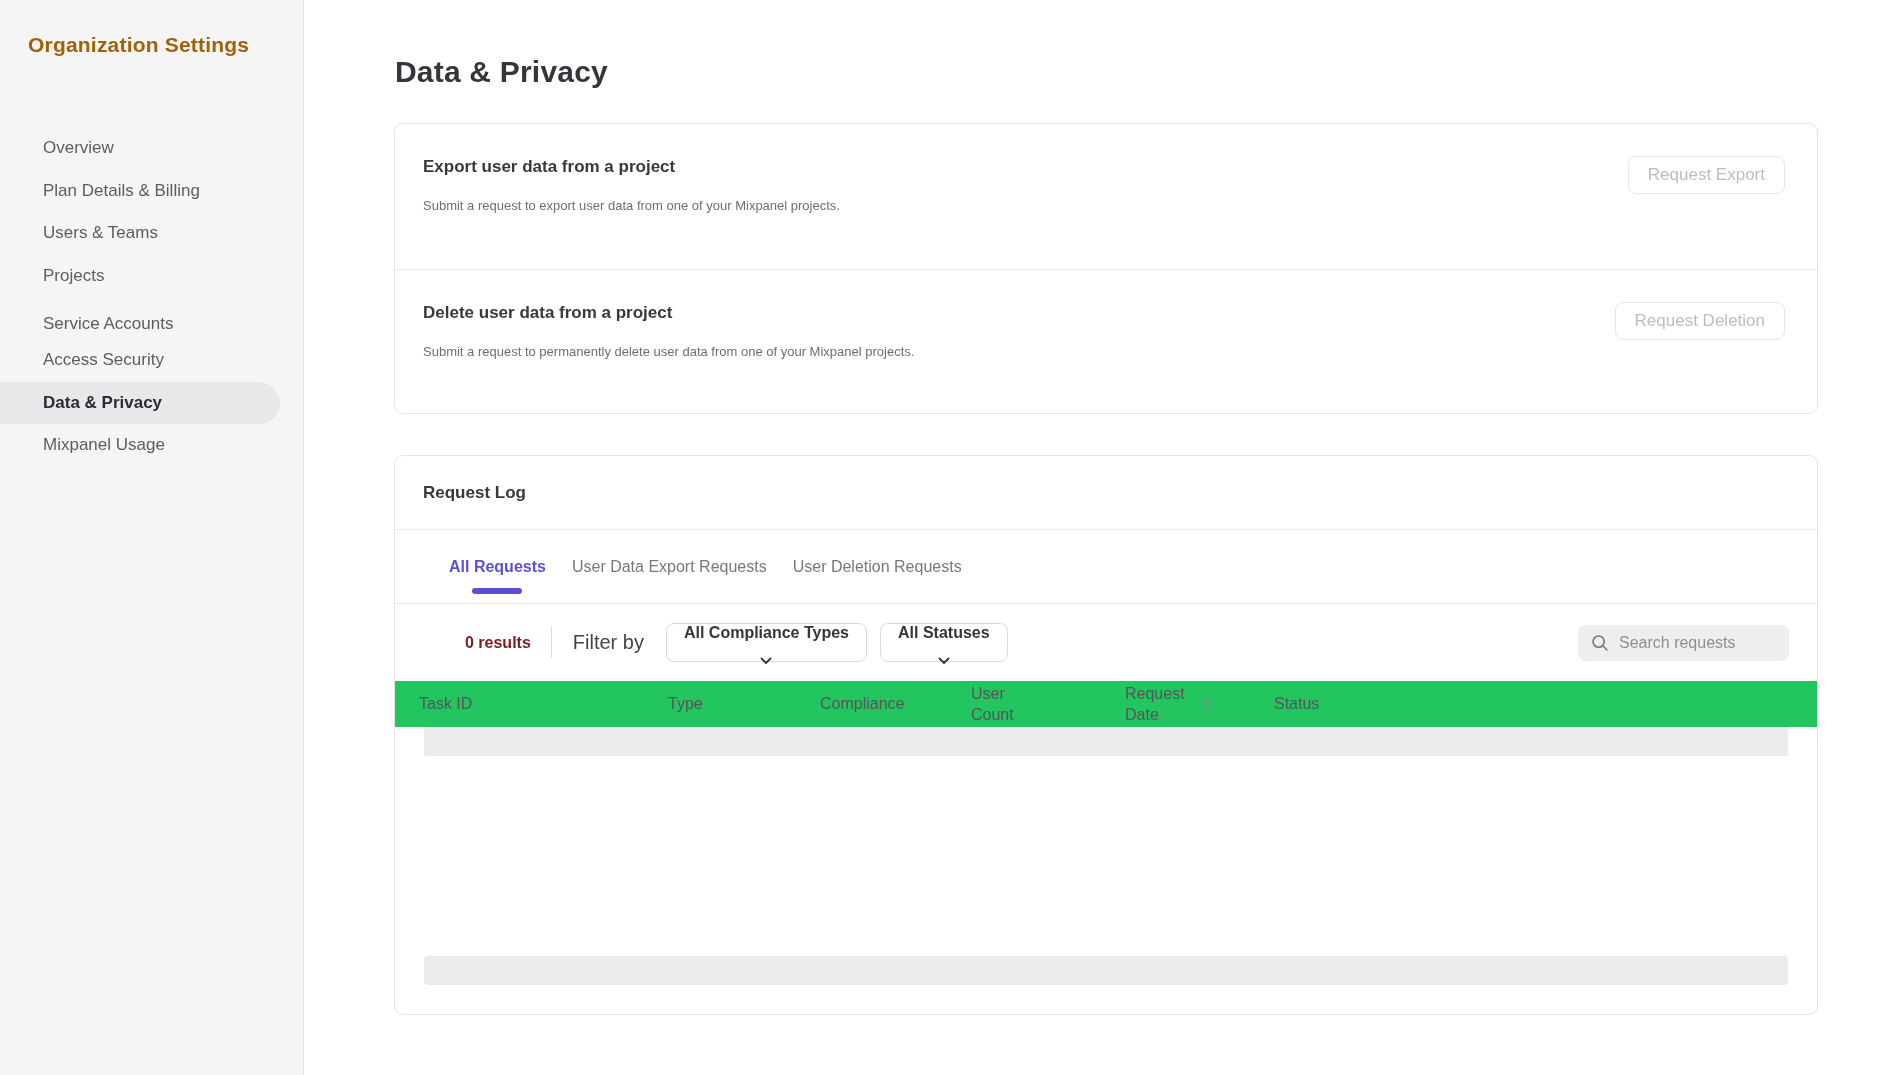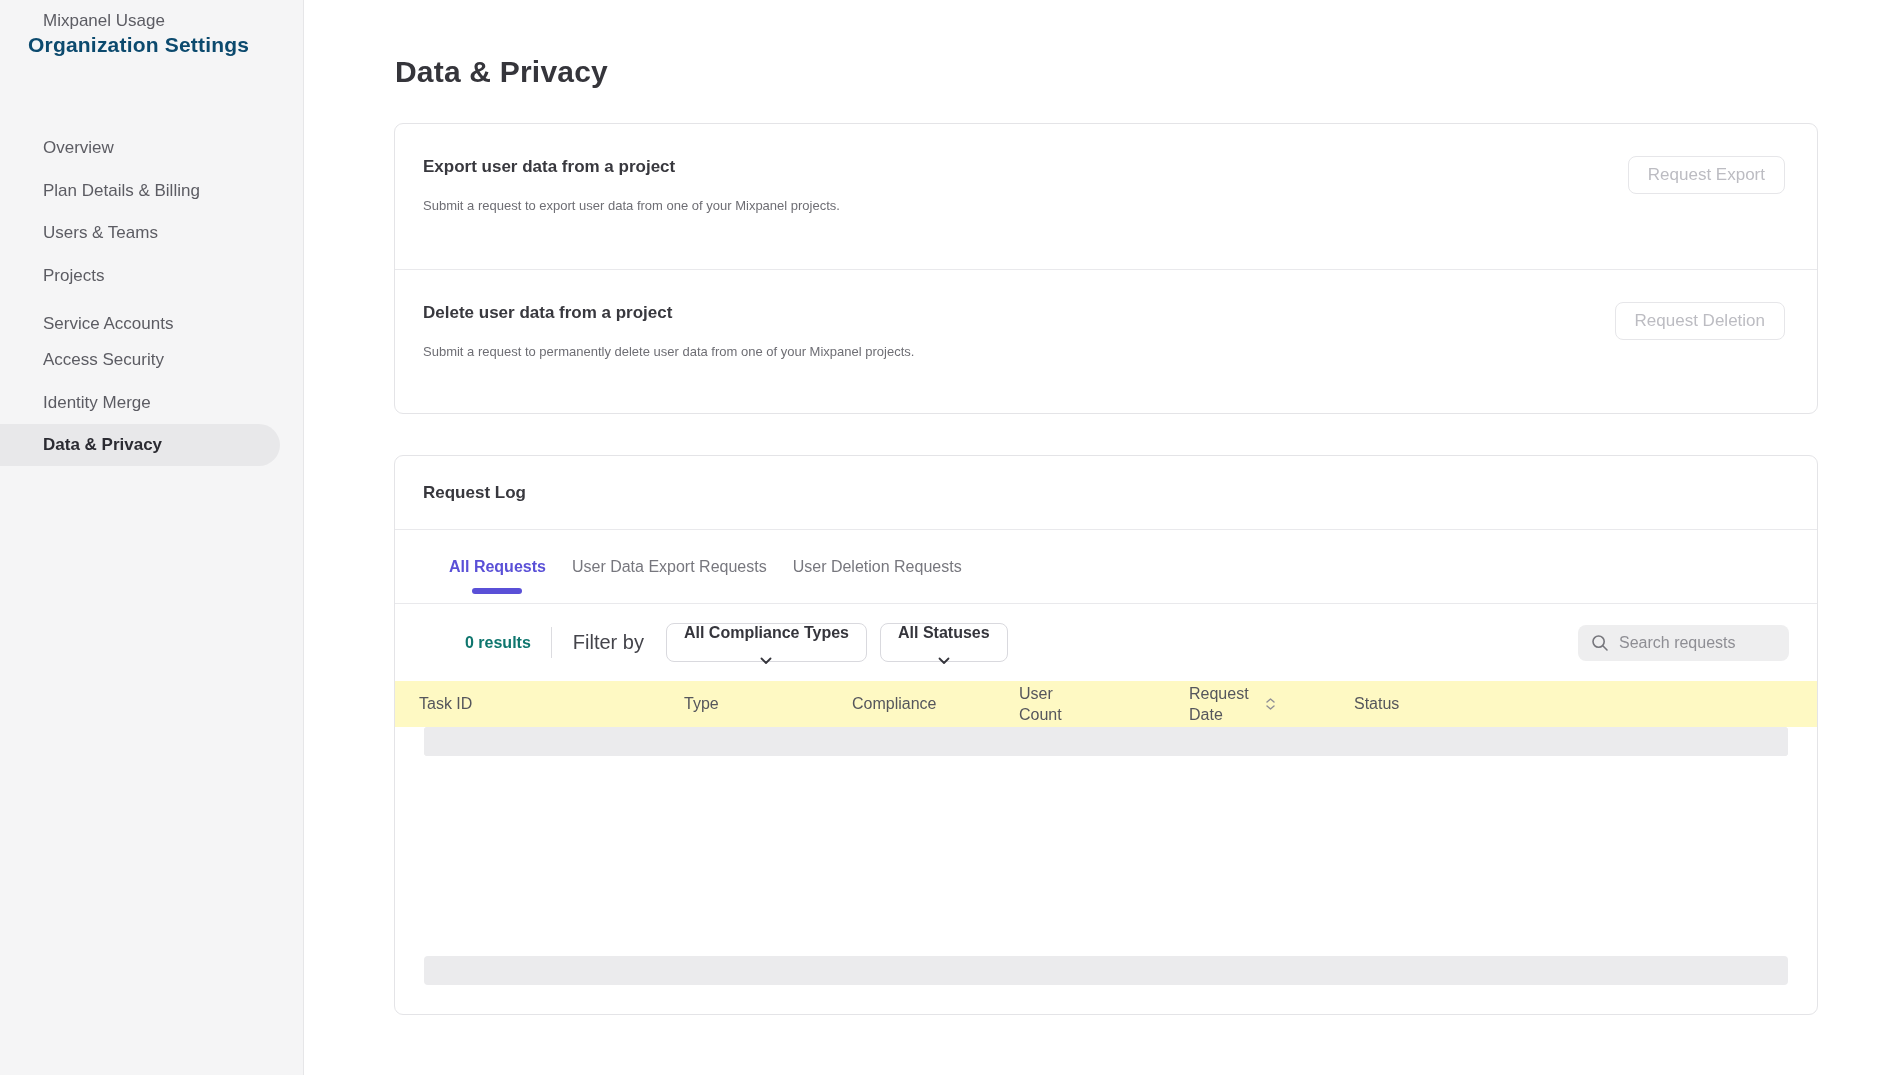--- a/index.html
+++ b/index.html
@@ -12,21 +12,21 @@
     overflow: hidden;
   }
 
   
   .sidebar {
     position: absolute; left: 0; top: 0; width: 304px; height: 1075px;
     background: #f5f5f6; border-right: 1px solid #e6e6e8;
   }
   .sidebar-title {
     position: absolute; left: 28px; top: 33px;
-    font-size: 21px; font-weight: 700; color: #0c4a6e; letter-spacing: .2px;
+    font-size: 21px; font-weight: 700; color: #a16207; letter-spacing: .2px;
   }
   .nav-item {
     position: absolute; left: 0; width: 280px; height: 42px;
     display: flex; align-items: center; padding-left: 43px;
     font-size: 17px; color: #5c5c63; cursor: pointer; border-radius: 0 21px 21px 0;
   }
   .nav-item.active { background: #e8e8ea; color: #2b2b32; font-weight: 600; }
   .nav-item:nth-of-type(1) { top: 85px; }
   .nav-item:nth-of-type(2) { top: 127px; }
   .nav-item:nth-of-type(3) { top: 170px; }
@@ -83,21 +83,21 @@
   .tab.active { color: #5a50d7; font-weight: 700; }
   .tab .tab-underline {
     position: absolute; bottom: 10px; left: 50%; transform: translateX(-50%);
     width: 50px; height: 6px; border-radius: 3px; background: #5a50d7;
   }
 
   .filter-row {
     position: relative; height: 77px; display: flex; align-items: center;
     padding-left: 70px;
   }
-  .results-count { font-size: 16px; font-weight: 600; color: #0f766e; }
+  .results-count { font-size: 16px; font-weight: 600; color: #7f1d1d; }
   .v-sep { width: 1px; height: 31px; background: #dcdce0; margin: 0 21px 0 20px; }
   .filter-by { font-size: 20px; color: #44444b; margin-right: 22px; }
   .dropdown-btn {
     height: 39px; display: inline-flex; align-items: center; gap: 9px;
     padding: 0 17px; background: #fff; border: 1px solid #d9d9de; border-radius: 8px;
     font-family: "Liberation Sans", sans-serif;
     font-size: 16px; font-weight: 600; color: #35353c; cursor: pointer; white-space: nowrap; flex-direction: column;
   }
   .dropdown-btn + .dropdown-btn { margin-left: 13px; }
   .chevron { display: inline-block; }
@@ -108,22 +108,22 @@
   }
   .search-box .search-glyph { position: absolute; left: 13px; top: 9px; }
   .search-box input {
     width: 100%; height: 100%; border: none; outline: none; background: transparent;
     padding-left: 41px; padding-right: 10px;
     font-family: "Liberation Sans", sans-serif; font-size: 16px; color: #3a3a41;
   }
   .search-box input::placeholder { color: #8e8e94; opacity: 1; }
 
   .table-header {
-    height: 46px; background: #fef9c3; display: flex; align-items: center;
-    padding-left: 24px; font-size: 16px; color: #55565c; gap: 16px;
+    height: 46px; background: #22c55e; display: flex; align-items: center;
+    padding-left: 24px; font-size: 16px; color: #55565c;
   }
   .th { flex: 0 0 auto; display: flex; align-items: center; }
   .th-taskid { width: 249px; }
   .th-type { width: 152px; }
   .th-compliance { width: 151px; }
   .th-usercount { width: 154px; }
   .th-requestdate { width: 149px; gap: 9px; }
   .th-status { flex: 1 1 auto; }
   .wrap-52 { display: inline-block; width: 52px; line-height: 21px; }
   .wrap-68 { display: inline-block; width: 68px; line-height: 21px; }
@@ -143,21 +143,20 @@
 <body>
 
 <aside class="sidebar">
   <div class="sidebar-title">Organization Settings</div>
   <div class="nav-item">Overview</div>
   <div class="nav-item">Plan Details &amp; Billing</div>
   <div class="nav-item">Users &amp; Teams</div>
   <div class="nav-item">Projects</div>
   <div class="nav-item">Service Accounts</div>
   <div class="nav-item">Access Security</div>
-  <div class="nav-item">Identity Merge</div>
   <div class="nav-item active">Data &amp; Privacy</div>
   <div class="nav-item">Mixpanel Usage</div>
 </aside>
 
 <h1 class="page-title">Data &amp; Privacy</h1>
 
 <section class="card actions-card">
   <div class="action-section">
     <div class="action-title">Export user data from a project</div>
     <div class="action-desc">Submit a request to export user data from one of your Mixpanel projects.</div>

